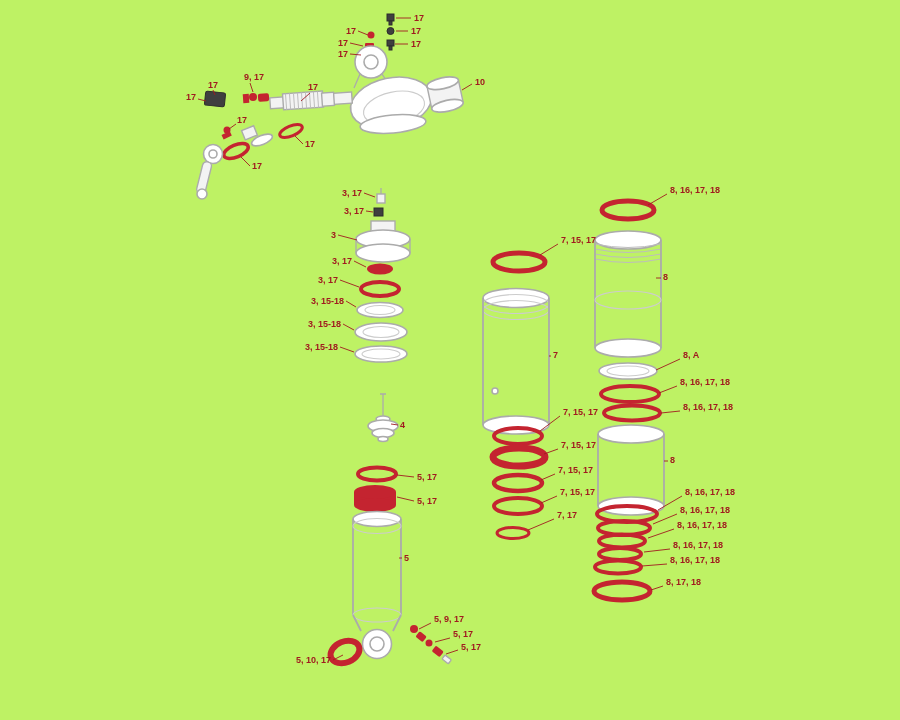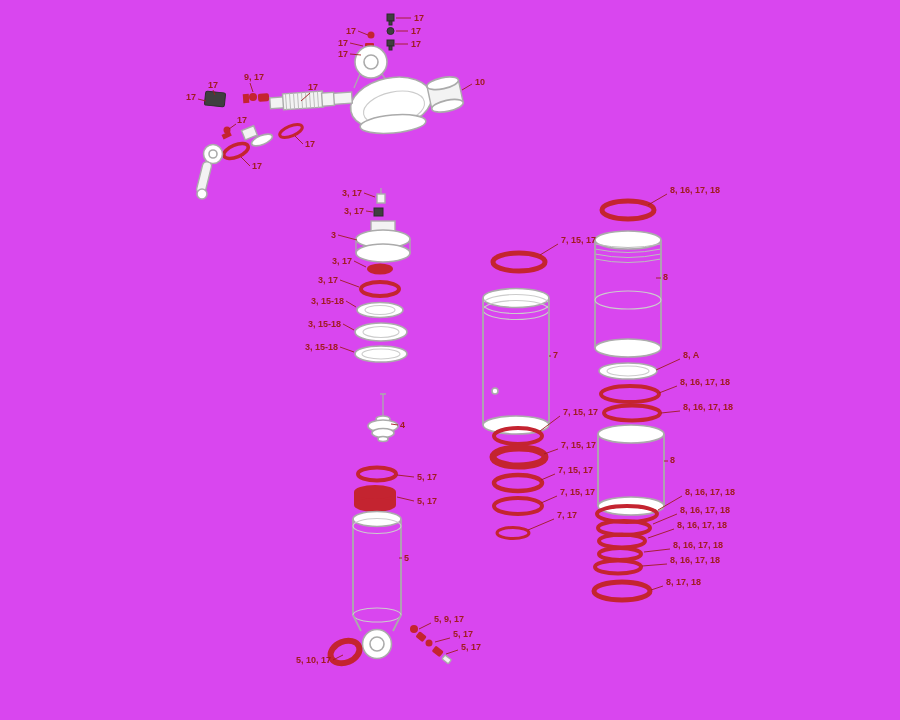--- a/index.html
+++ b/index.html
@@ -1,21 +1,21 @@
 <!DOCTYPE html>
 <html style="--highlight: #C42430; --labelcol: #A01B1F; --lineart: #ABABAB;"><head>
 <meta charset="utf-8">
 <style>
   :root{
     --highlight:#C42430;
     --labelcol:#A01B1F;
     --lineart:#ABABAB;
   }
   html,body{margin:0;padding:0;background:#ffffff;}
-  .stage{position:relative;width:900px;height:720px;background:#d946ef;overflow:hidden;}
+  .stage{position:relative;width:900px;height:720px;background:#bef264;overflow:hidden;}
   svg{display:block;}
   .grey{fill:#ffffff;stroke:var(--lineart);stroke-width:1.6;}
   .greylight{fill:none;stroke:#cccccc;stroke-width:1.1;}
   .greyfill{fill:#f3f3f3;stroke:var(--lineart);stroke-width:1.4;}
   .greyline{fill:none;stroke:var(--lineart);stroke-width:1.3;}
   .greyline2{fill:none;stroke:var(--lineart);stroke-width:1.8;}
   .hatch{fill:none;stroke:#bdbdbd;stroke-width:1;}
   .dark{fill:#3f3f3f;stroke:#2c2c2c;stroke-width:1;}
   .oring{fill:none;stroke:var(--highlight);}
   .oring-fill{fill:var(--highlight);stroke:none;}

